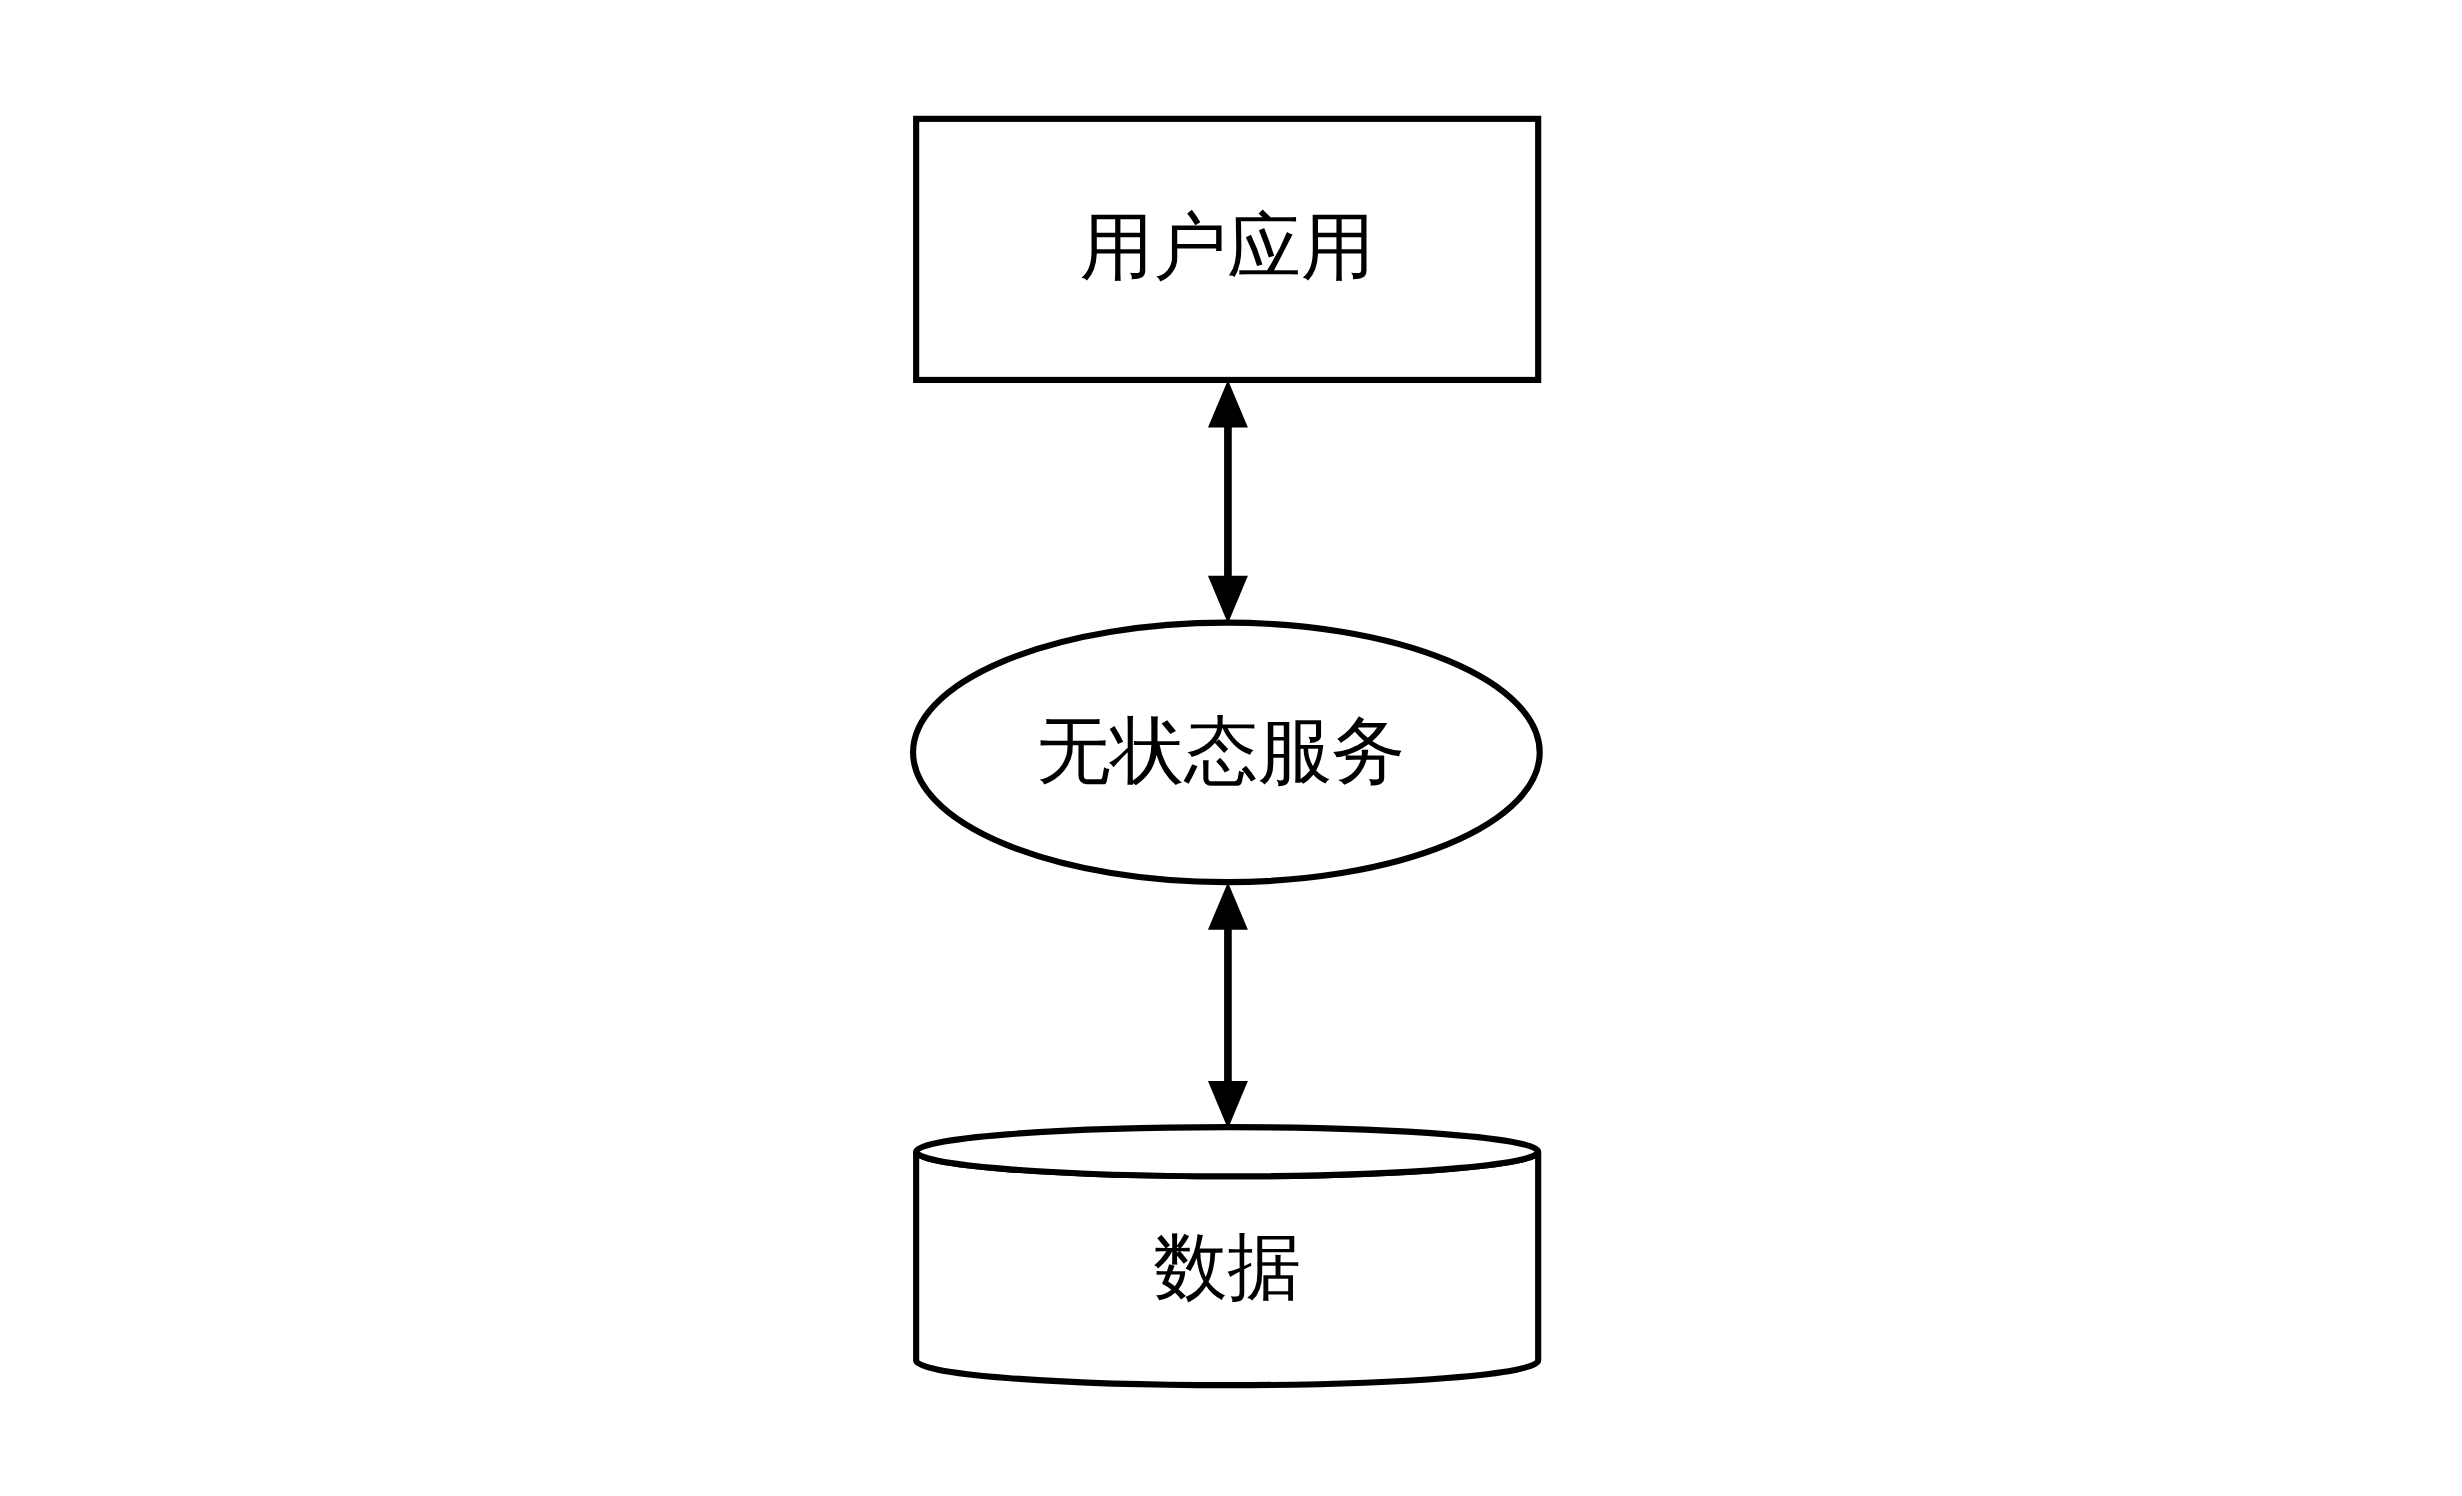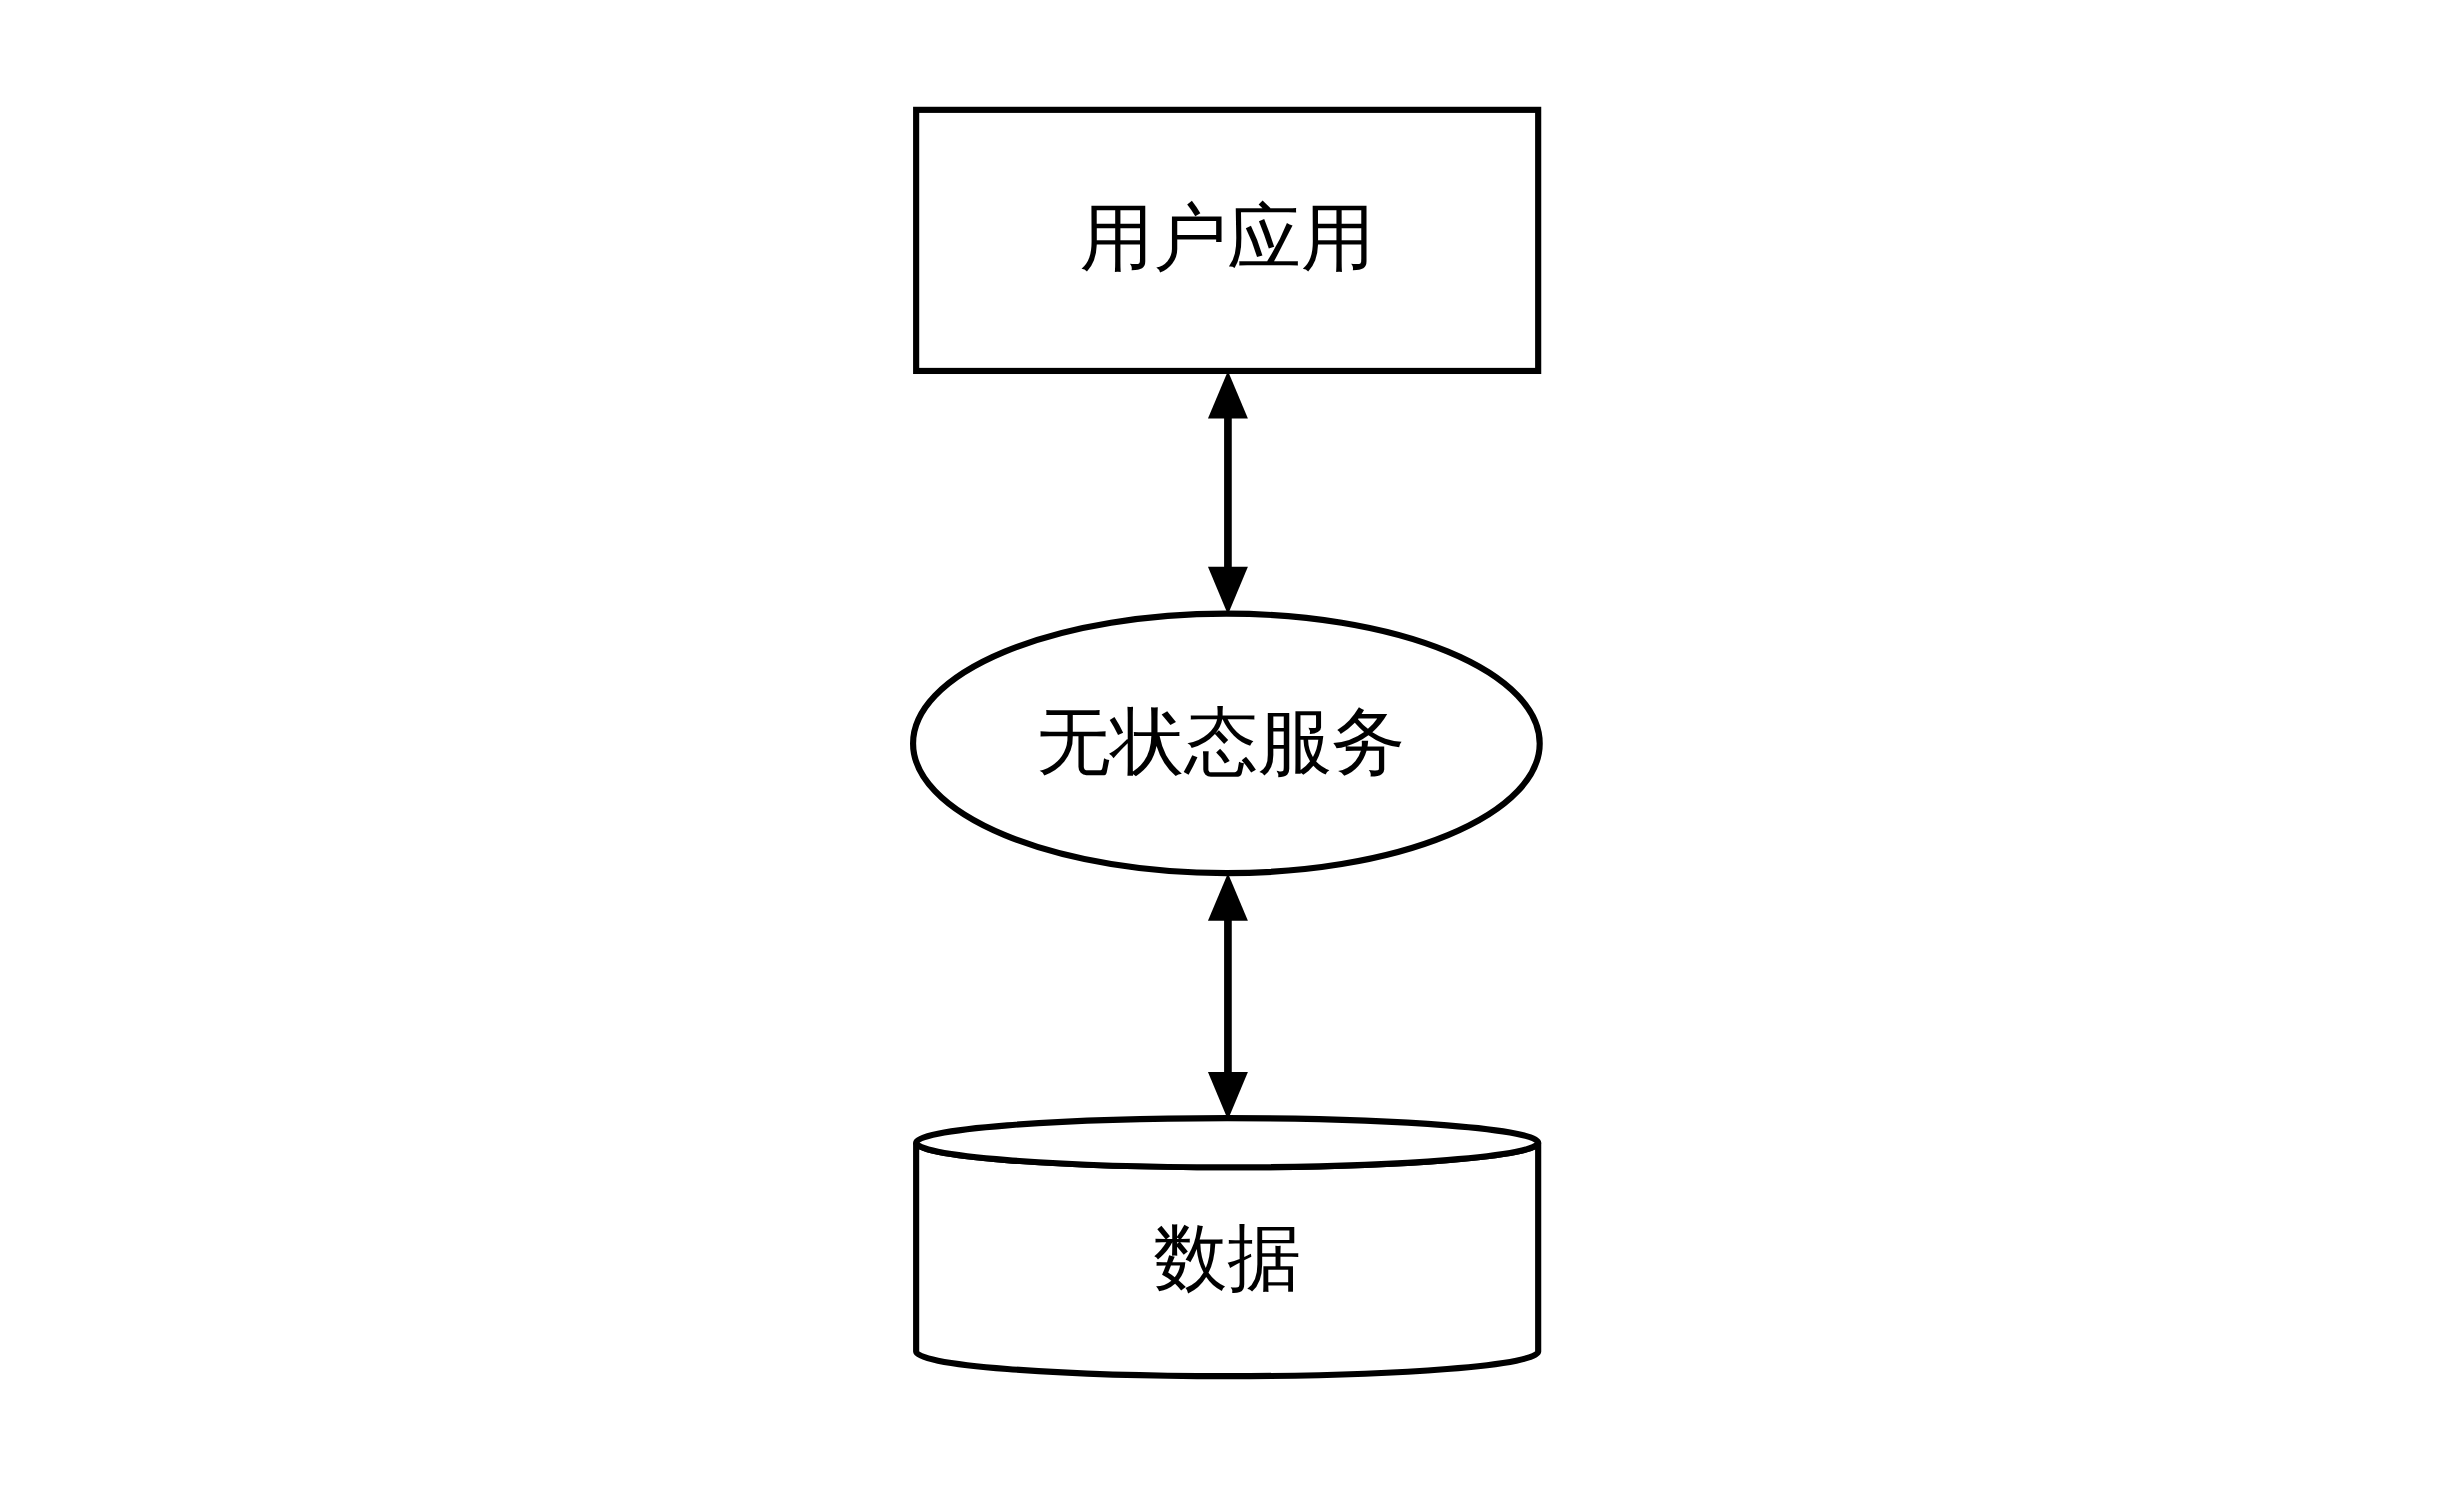--- a/index.html
+++ b/index.html
@@ -11,20 +11,21 @@
     width: 2462px;
     height: 1496px;
     overflow: hidden;
     font-family: "DejaVu Sans", "Liberation Sans", sans-serif;
   }
   #diagram-root {
     position: relative;
     width: 2462px;
     height: 1400px;
     background: #ffffff;
+    margin-top: 9px;
   }
   #diagram-svg {
     position: absolute;
     top: 0;
     left: 0;
     width: 2462px;
     height: 1496px;
     display: block;
   }
   .node-shape {

